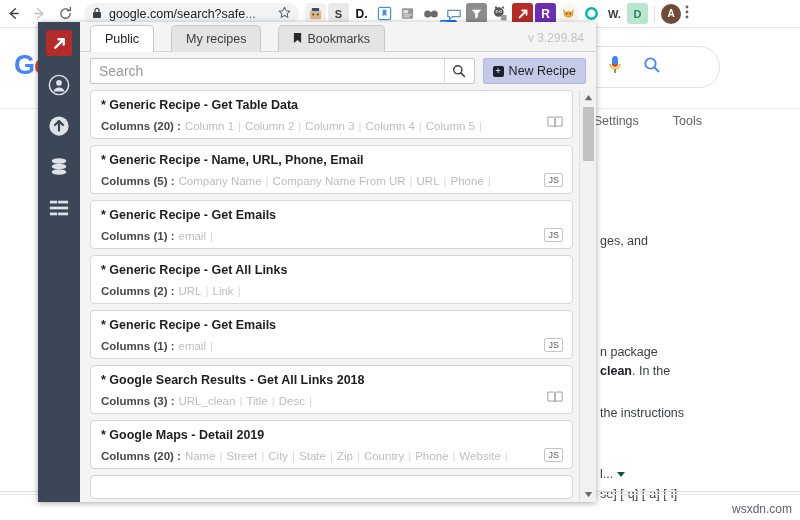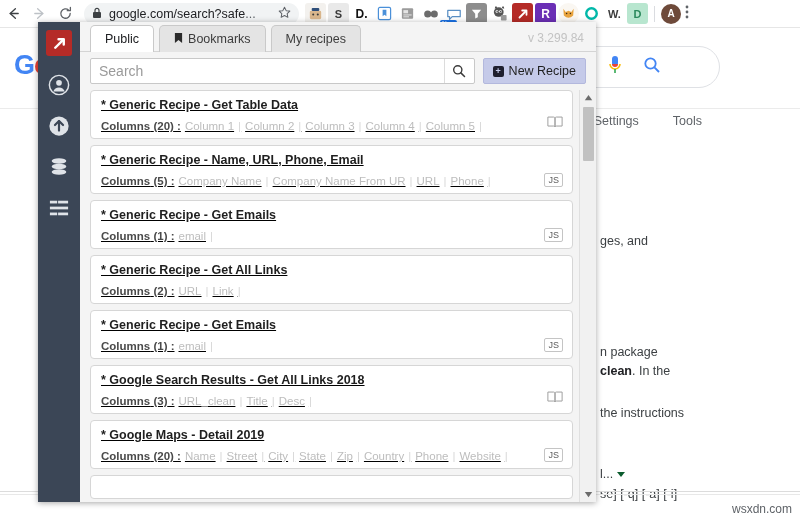--- a/index.html
+++ b/index.html
@@ -110,21 +110,21 @@
   .content { flex: 1 1 auto; position: relative; min-width: 0; }
 
   .tabstrip {
     height: 30px; background: #f4f4f4; display: flex; align-items: flex-end;
     padding-left: 10px; border-bottom: 1px solid #d4d4d4; position: relative;
   }
   .tab {
     height: 27px; padding: 12px 14px; display: flex; align-items: center; gap: 5px;
     font-size: 12.5px; color: #3c3c3c; background: #e4e4e4;
     border: 1px solid #c9c9c9; border-bottom: none;
-    border-radius: 5px 5px 0 0; margin-right: 5px; position: relative; top: 1px;
+    border-radius: 5px 5px 0 0; margin-right: 17px; position: relative; top: 1px;
   }
   .tab.active { background: #ffffff; color: #202124; z-index: 2; }
   .version {
     position: absolute; right: 12px; bottom: 6px;
     font-size: 12px; color: #c3c3c3;
   }
 
   .toolbar {
     height: 38px; display: flex; align-items: center; gap: 8px;
     padding: 0 10px; background: #f4f4f4;
@@ -154,21 +154,21 @@
     font-weight: bold;
   }
 
   .listwrap { position: absolute; left: 0; right: 0; top: 68px; bottom: 0; display: flex; }
   .list {
     flex: 1 1 auto; padding: 0 6px 0 10px; display: flex; flex-direction: column;
     gap: 6px; overflow: hidden;
   }
   .card {
     background: #fff; border: 1px solid #d6d6d6; border-radius: 4px;
-    padding: 7px 10px 6px 10px; flex: 0 0 auto; position: relative; text-decoration: underline;
+    padding: 7px 10px 6px 10px; flex: 0 0 auto; position: relative;
   }
   .card-title { font-size: 12.5px; font-weight: bold; color: #1f1f1f; margin-bottom: 8px; }
   .card-cols {
     font-size: 11.5px; color: #bdbdbd; display: flex; align-items: center;
     gap: 4px; padding-right: 26px; white-space: nowrap; overflow: hidden;
   }
   .cols-label { color: #4a4a4a; font-weight: bold; flex: 0 0 auto; }
   .sep { color: #d8d8d8; }
   .card-badge {
     position: absolute; right: 9px; bottom: 6px; color: #9e9e9e;
@@ -401,29 +401,29 @@
       </div>
     </div>
 
     <div class="content">
 
       <div class="tabstrip">
         <div class="tab active">
           <span>Public</span>
         </div>
         <div class="tab">
+          <span>My recipes</span>
+        </div>
+        <div class="tab">
           <span>
             <svg width="9" height="12" viewBox="0 0 10 13">
                 <path d="M1 1 h8 v11 l-4 -3.2 l-4 3.2 Z" fill="#2b2b2b"></path>
               </svg>
           </span>
           <span>Bookmarks</span>
-        </div>
-        <div class="tab">
-          <span>My recipes</span>
         </div>
         <div class="version">v 3.299.84</div>
       </div>
 
       <div class="toolbar">
         <div class="searchwrap">
           <input type="text" placeholder="Search" style="">
           <div class="search-go">
             <svg width="14" height="14" viewBox="0 0 15 15">
                 <circle cx="6.2" cy="6.2" r="4.4" fill="none" stroke="#3c3c3c" stroke-width="1.5"></circle>

